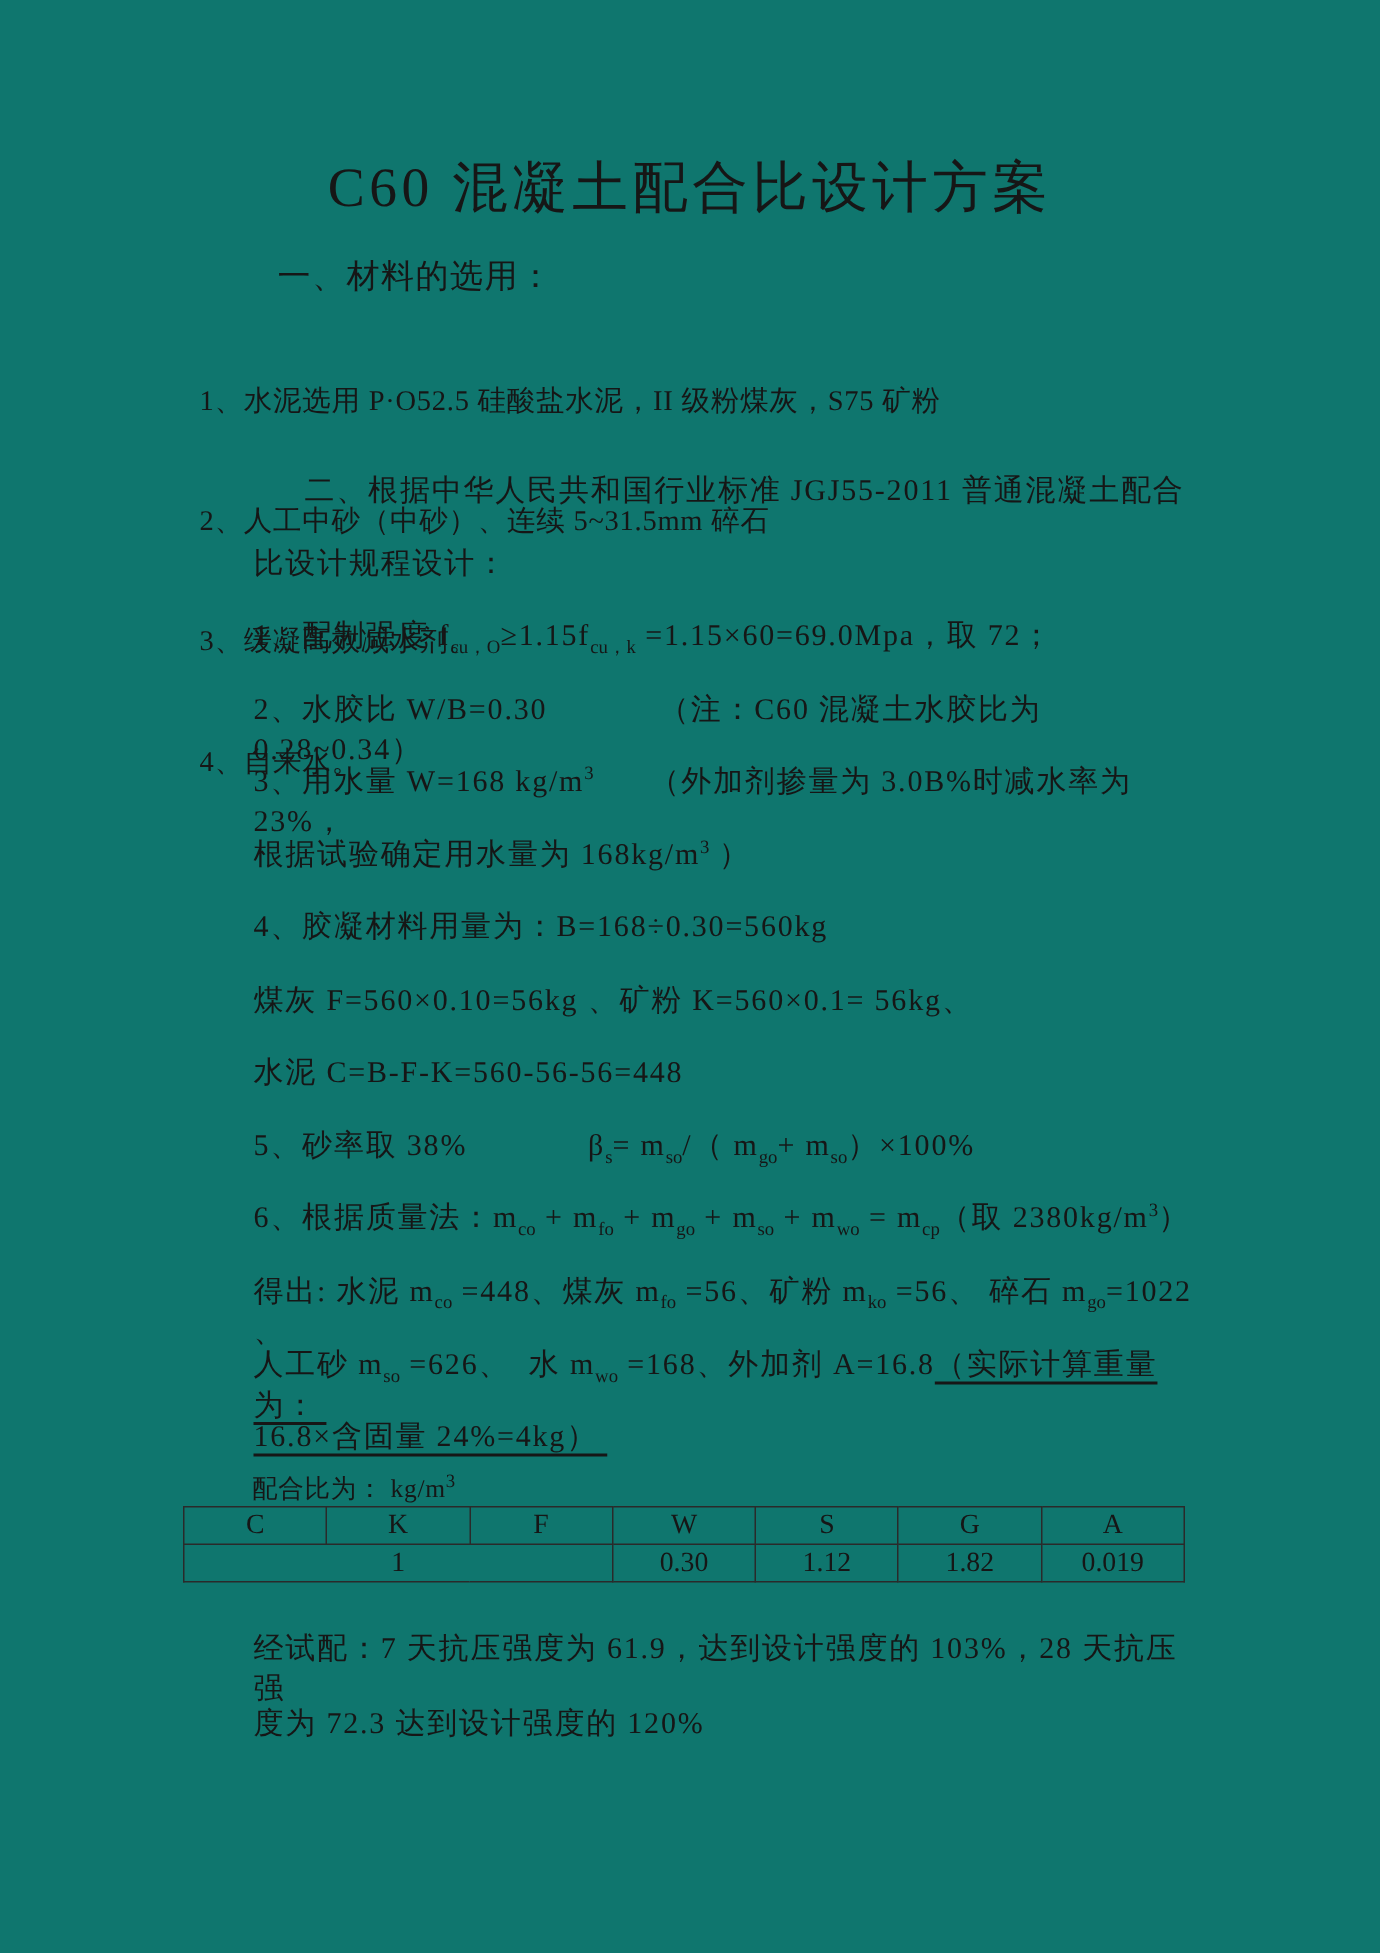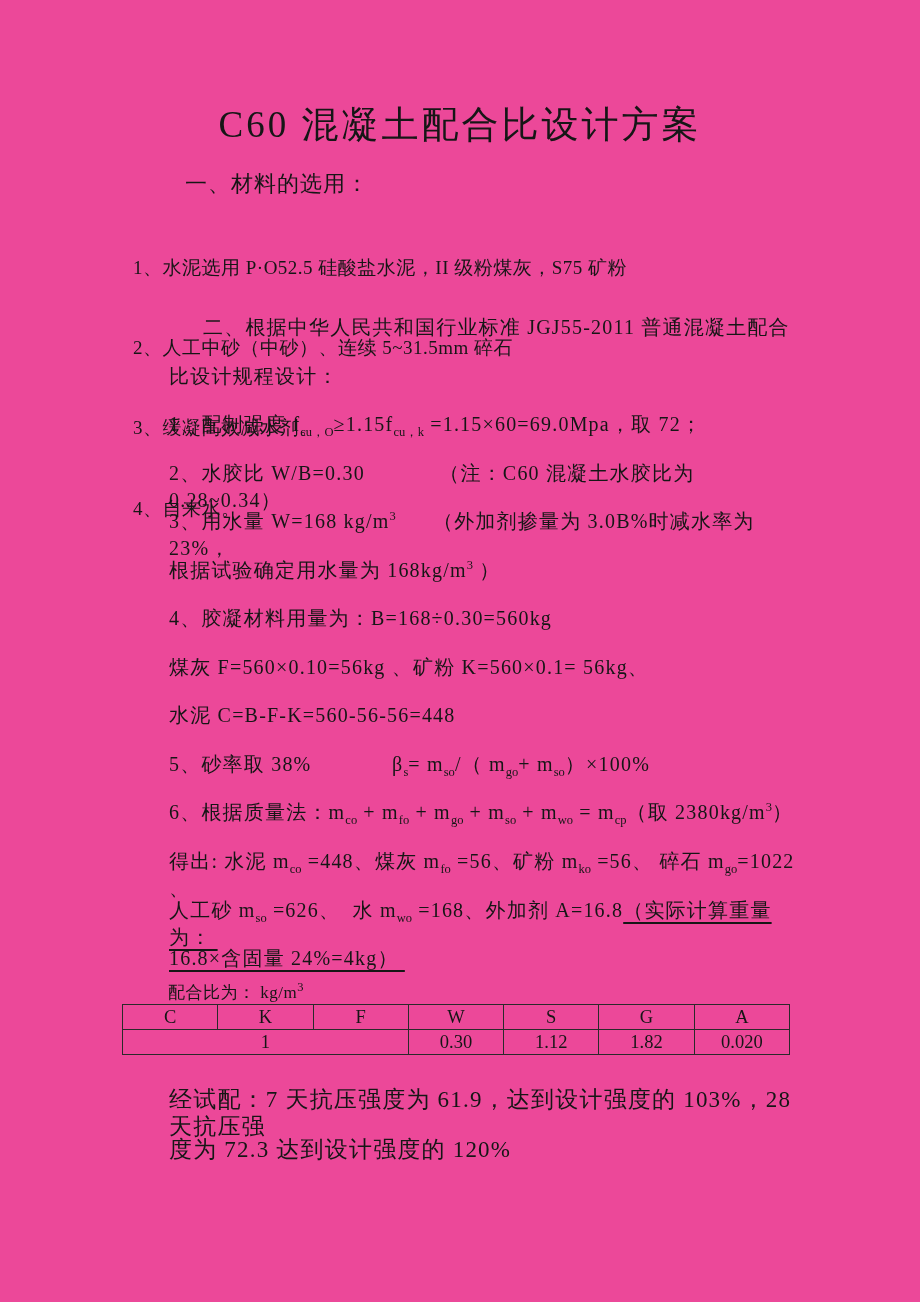--- a/index.html
+++ b/index.html
@@ -1,18 +1,18 @@
 <!DOCTYPE html>
 <html><head>
 <meta charset="utf-8">
 <style>
   html,body{margin:0;padding:0;}
   body{background:#ffffff;}
   .page{
-    position:relative;width:920px;height:1302px;background:#ec4899;overflow:hidden;
+    position:relative;width:920px;height:1302px;background:#0f766e;overflow:hidden;
     font-family:"Liberation Serif","DejaVu Serif",serif;color:#161616;
   }
   .title{
     position:absolute;top:100px;left:0;width:920px;text-align:center;
     font-size:37px;letter-spacing:3px;white-space:pre;
   }
   .h1{
     position:absolute;top:169px;left:185px;font-size:22px;letter-spacing:1px;white-space:pre;
   }
   .materials{
@@ -32,21 +32,21 @@
     position:absolute;top:981px;left:130px;font-size:17px;letter-spacing:0.5px;white-space:pre-wrap;margin-left:38px;
   }
   table.mix{
     position:absolute;top:1004px;left:122px;width:668px;
     border-collapse:collapse;table-layout:fixed;
     font-size:18.5px;text-align:center;
   }
   table.mix td{border:1.6px solid #2a2a2a;height:24px;padding:0;}
   .concl{
     position:absolute;top:1086px;left:128px;width:678px;
-    font-size:23px;letter-spacing:1.2px;
+    font-size:20px;letter-spacing:1.2px;
   }
   .concl .dline{height:50px;line-height:27px;}
 </style>
 </head>
 <body>
 
 <div class="page">
 
   <div class="title">C60 混凝土配合比设计方案</div>
 
@@ -87,21 +87,21 @@
         <td>W</td>
         <td>S</td>
         <td>G</td>
         <td>A</td>
       </tr>
       <tr>
         <td colspan="3">1</td>
         <td>0.30</td>
         <td>1.12</td>
         <td>1.82</td>
-        <td>0.020</td>
+        <td>0.019</td>
       </tr>
     </tbody>
   </table>
 
   <div class="concl">
     <div class="dline">经试配：7 天抗压强度为 61.9，达到设计强度的 103%，28 天抗压强</div>
     <div class="dline">度为 72.3 达到设计强度的 120%</div>
   </div>
 
 </div>

